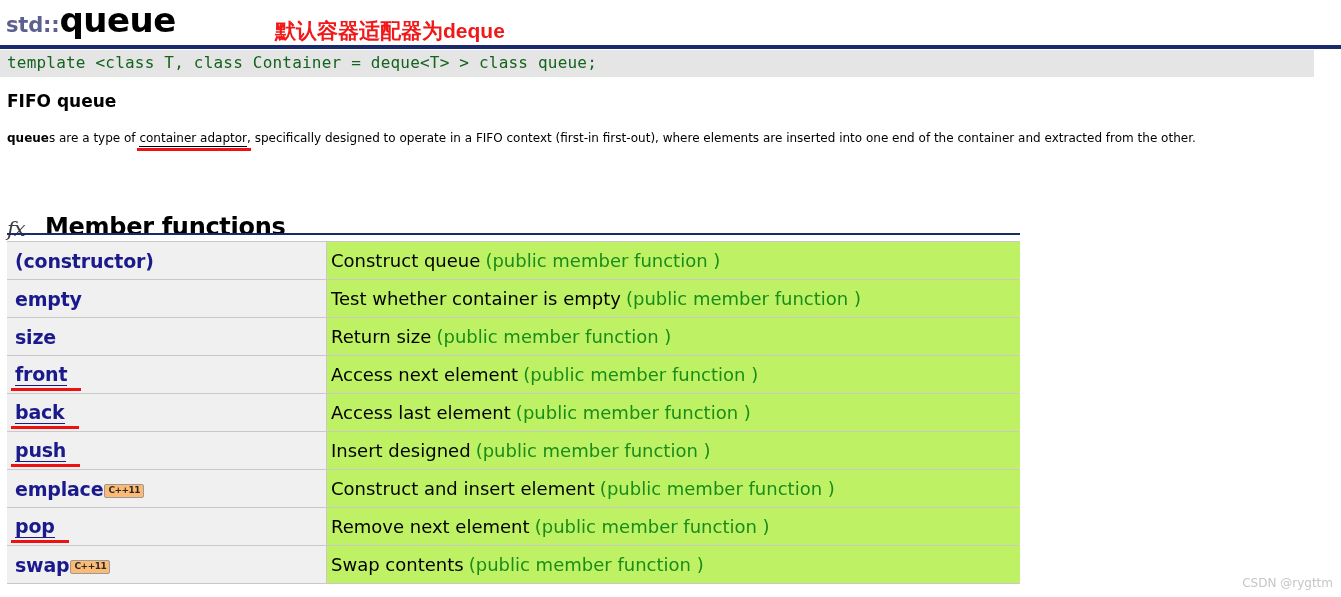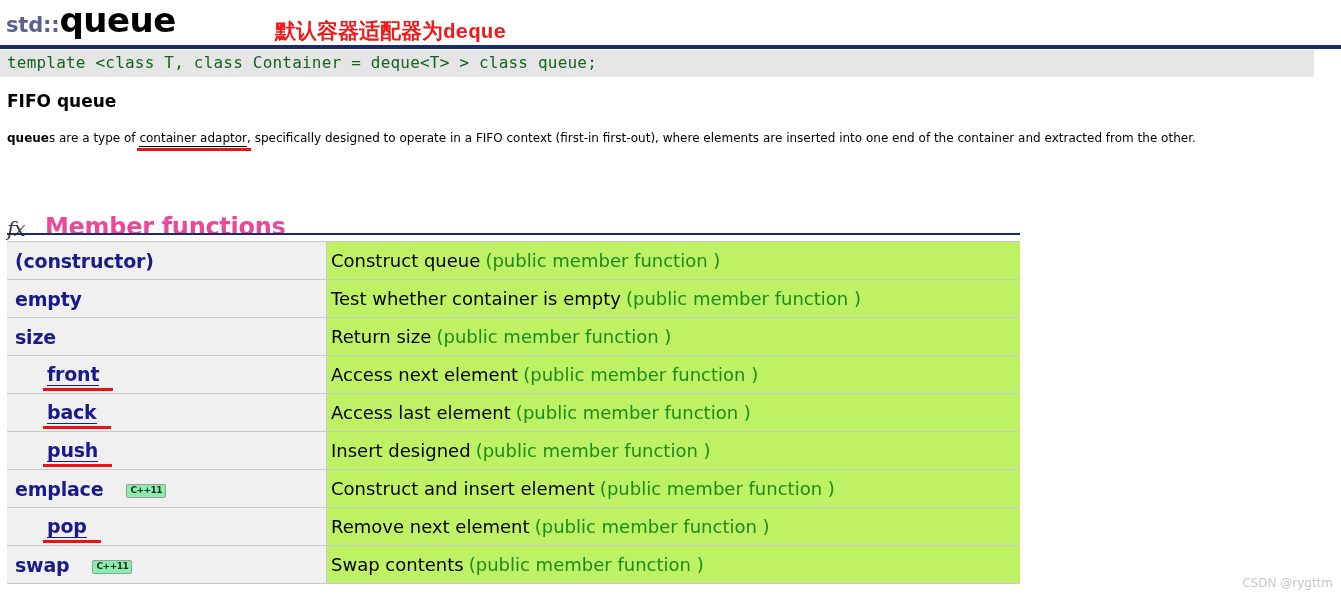--- a/index.html
+++ b/index.html
@@ -45,21 +45,21 @@
     letter-spacing: -0.5px;
   }
   .cn-annotation {
     position: absolute;
     left: 275px;
     top: 17px;
     font-size: 21px;
     font-weight: bold;
     color: #f01818;
     white-space: nowrap;
-    font-family: Liberation Mono, monospace;
+    font-family: Liberation Sans, sans-serif;
   }
   .divider {
     position: absolute;
     left: 0;
     top: 45px;
     width: 1341px;
     height: 4px;
     background: #1b2a6b;
   }
 
@@ -138,21 +138,21 @@
     font-size: 21px;
     color: #3d3d3d;
     letter-spacing: -1px;
   }
   .section-title {
     position: absolute;
     left: 38px;
     top: -2px;
     font-size: 24px;
     font-weight: bold;
-    color: #ec4899;
+    color: #000000;
     letter-spacing: -0.3px;
   }
   .section-rule {
     position: absolute;
     left: 7px;
     top: 233px;
     width: 1013px;
     height: 2px;
     background: #1b2a6b;
   }
@@ -187,41 +187,40 @@
   .fn-name {
     font-size: 19px;
     font-weight: bold;
     color: #1a1a8c;
     letter-spacing: -0.2px;
     position: relative;
     display: inline-block;
   }
   .fn-name.linked {
     border-bottom: 1px solid #1a1a8c;
-    margin-left: 32px;
   }
   .fn-name.marked::after {
     content: "";
     position: absolute;
     left: -4px;
     right: -14px;
     bottom: -6px;
     height: 3px;
     background: #ee1111;
   }
   .cpp11-badge {
     display: inline-block;
-    margin-left: 23px;
+    margin-left: 1px;
     padding: 0px 3px 1px 3px;
     font-family: "DejaVu Sans", "Liberation Sans", sans-serif;
     font-size: 9px;
     font-weight: bold;
     line-height: 11px;
     color: #2a2a2a;
-    background: #86efac;
+    background: #fdba74;
     border: 1px solid #9a9a9a;
     border-radius: 2px;
     vertical-align: 3px;
     letter-spacing: -0.5px;
   }
   .desc-text {
     font-size: 18px;
     color: #000000;
   }
   .desc-kind {

